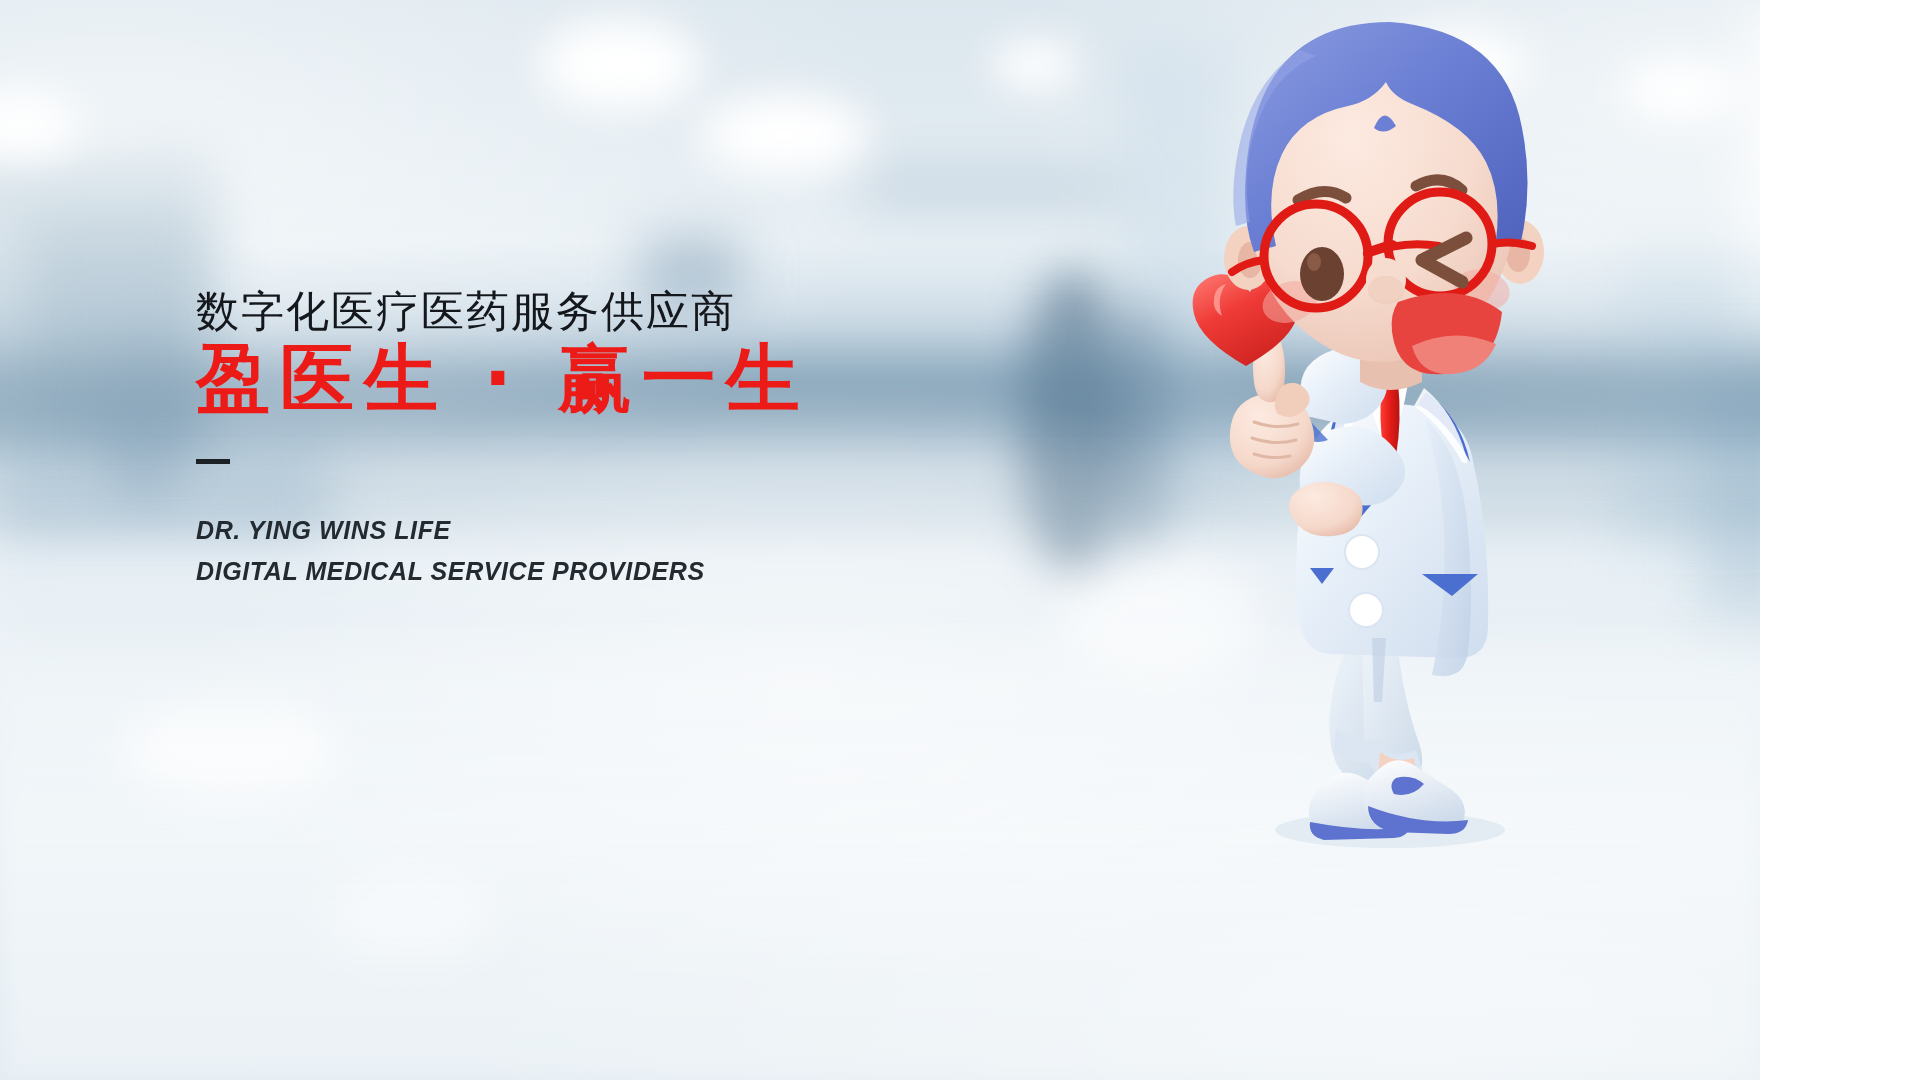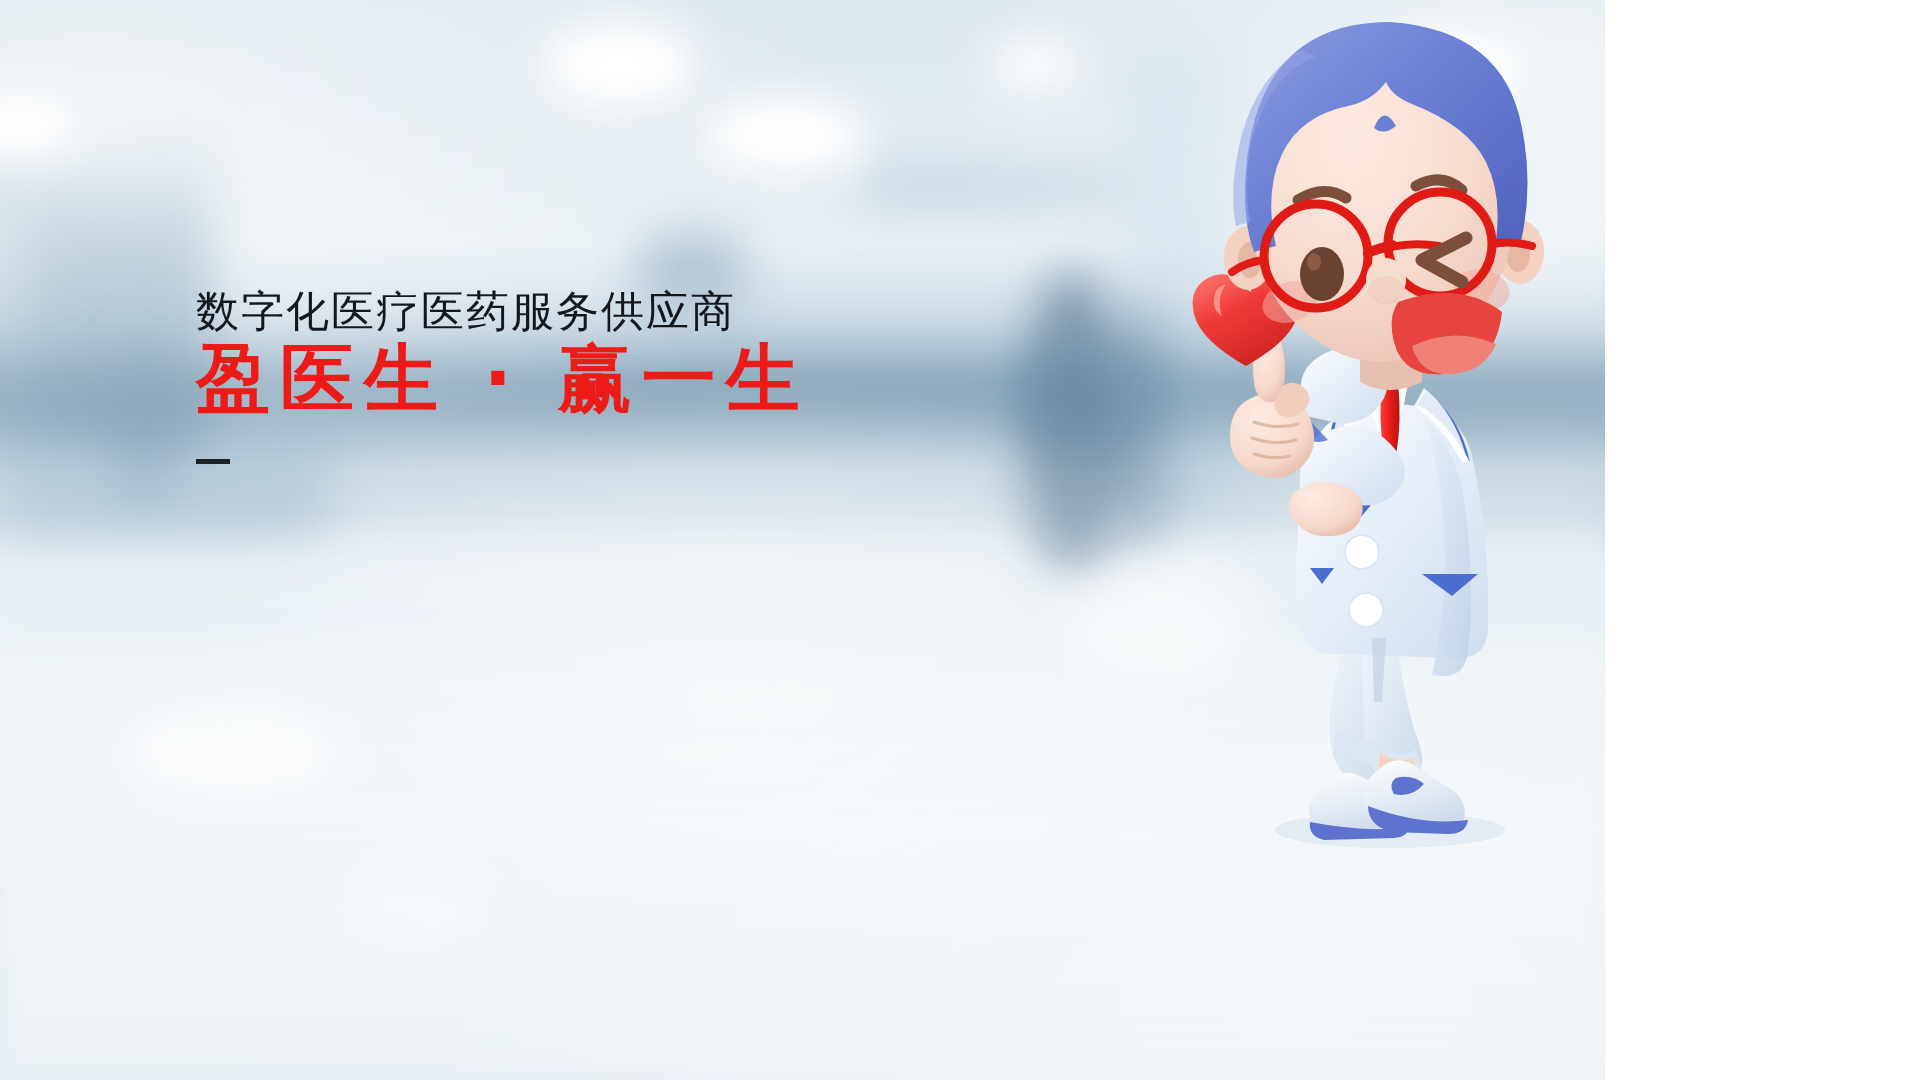--- a/index.html
+++ b/index.html
@@ -1,21 +1,21 @@
 <!DOCTYPE html>
 <html lang="zh"><head>
 <meta charset="utf-8">
 <title>Banner</title>
 <style>
   html,body{margin:0;padding:0;background:#fff;}
   body{font-family:"Liberation Sans","DejaVu Sans",sans-serif;}
 
   .stage{
     position:relative;
-    width:1605px;height:1080px;
+    width:1760px;height:1080px;
     overflow:hidden;
     background:#86efac;
   }
 
   
   .bg{position:absolute;inset:0;overflow:hidden;}
   .bg-base{
     position:absolute;inset:-80px;
     background:
       linear-gradient(180deg,
@@ -122,20 +122,24 @@
     <div class="bg-band"></div>
     <div class="bg-band2"></div>
     <div class="bg-wash"></div>
     <div class="floor-glow"></div>
   </div>
 
   <div class="copy">
     <div class="kicker">数字化医疗医药服务供应商</div>
     <div class="headline">盈医生 · 赢一生</div>
     <div class="rule"></div>
+    <div class="sub">
+      <div>DR. YING WINS LIFE</div>
+      <div>DIGITAL MEDICAL SERVICE PROVIDERS</div>
+    </div>
   </div>
 
   <div class="char">
     <svg viewBox="0 0 420 810" xmlns="http://www.w3.org/2000/svg">
       <defs>
         <linearGradient id="gHair" x1="0" y1="0" x2="1" y2="1">
           <stop offset="0%" stop-color="#8b9ce0"></stop>
           <stop offset="45%" stop-color="#6b7fd4"></stop>
           <stop offset="100%" stop-color="#4e62bd"></stop>
         </linearGradient>

